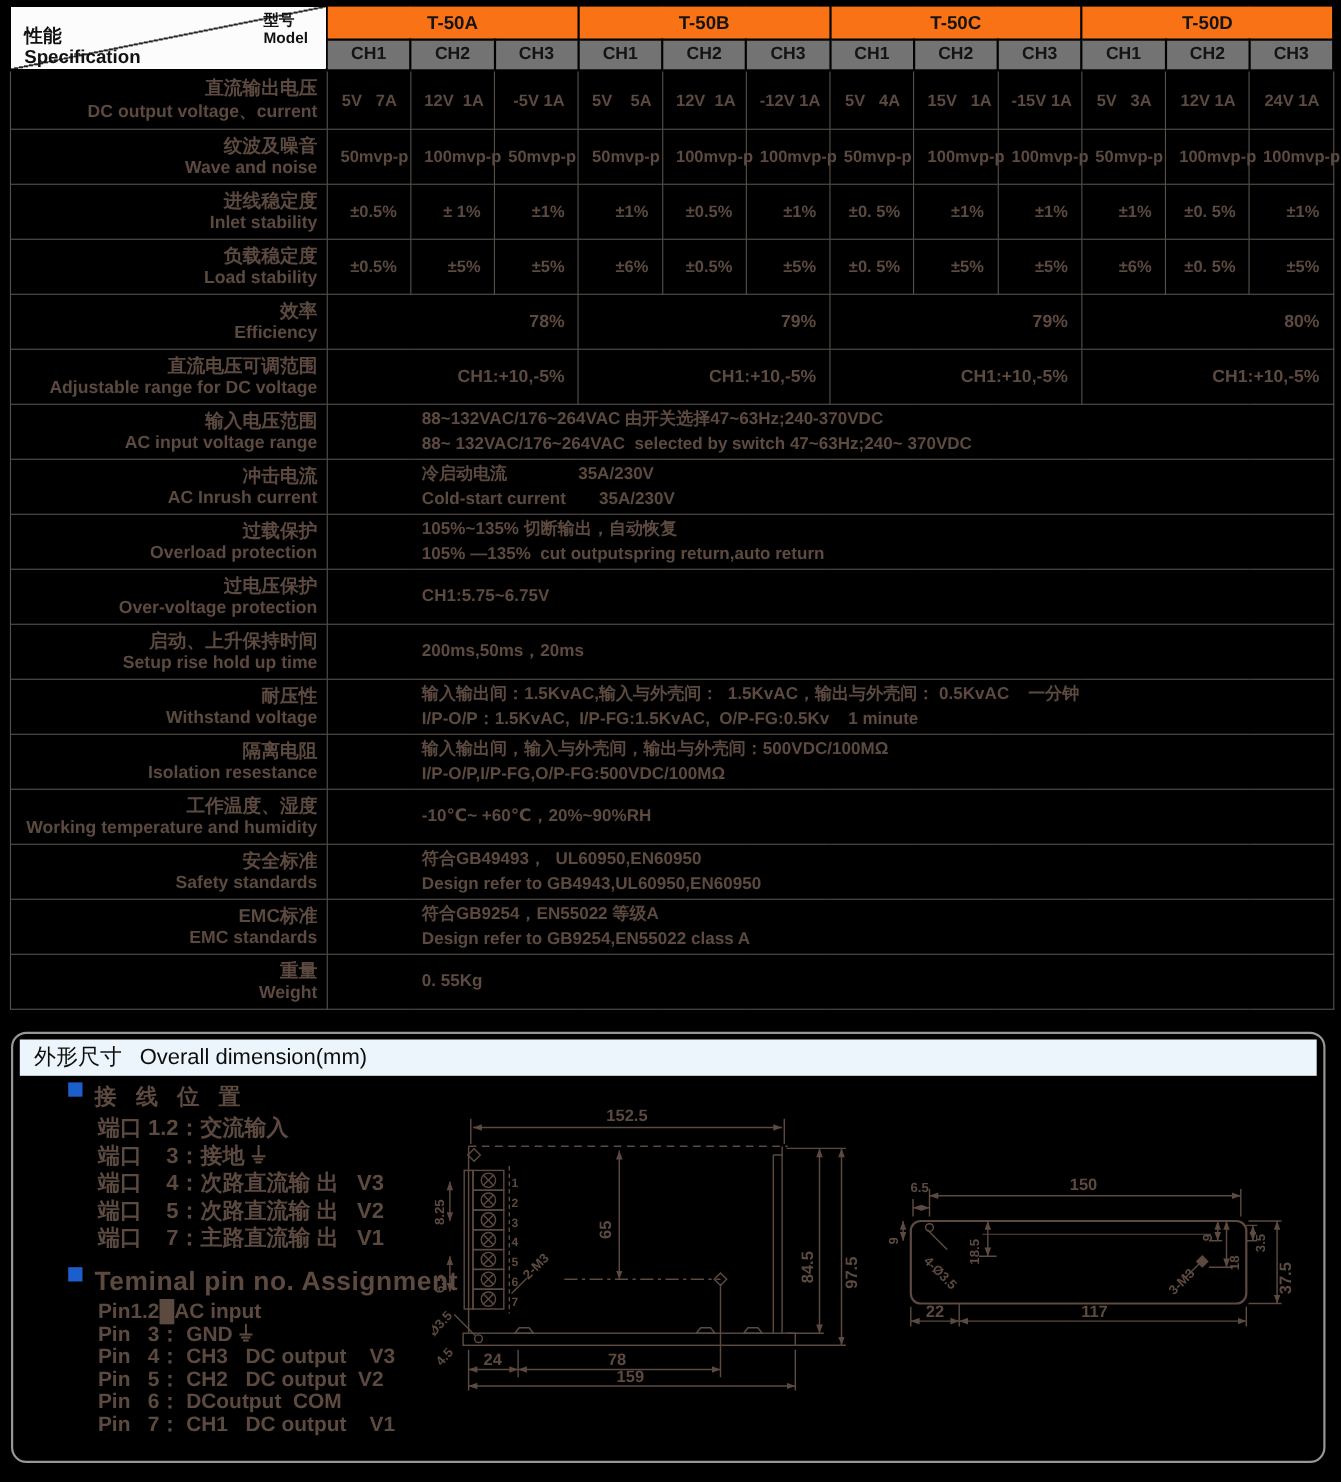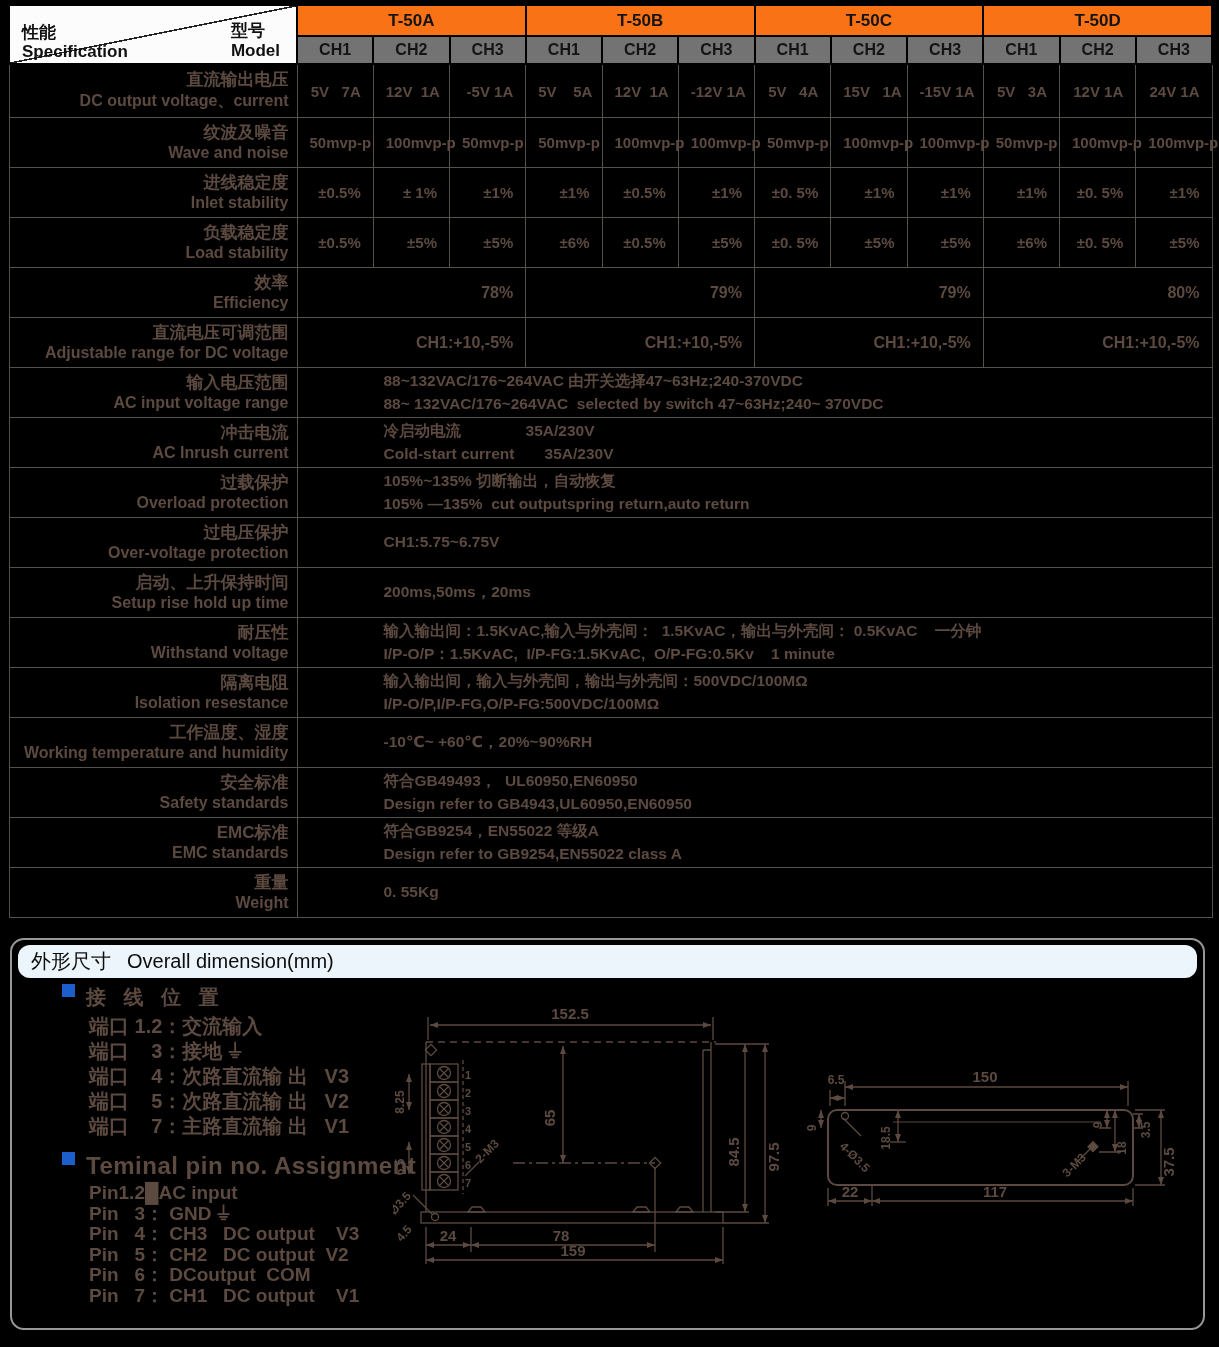--- a/index.html
+++ b/index.html
@@ -16,21 +16,21 @@
     width:1203px;
     border-collapse:collapse;table-layout:fixed;
     border:1px solid #56514b;
   }
   th,td{box-sizing:border-box;}
   th.corner{
     width:288px;background:#fcfcfc;position:relative;
     border:2px solid #000;
     background-image:linear-gradient(to bottom right,transparent 49.3%,#222 49.3%,#222 50.7%,transparent 50.7%);
   }
-  .corner-tr{position:absolute;top:15px;right:16px;text-align:left;color:#111;font-size:17px;font-weight:bold;line-height:1.15;}
+  .corner-tr{position:absolute;top:4px;right:16px;text-align:left;color:#111;font-size:14px;font-weight:bold;line-height:1.15;}
   .corner-bl{position:absolute;bottom:1px;left:12px;text-align:left;color:#111;font-size:17px;font-weight:bold;line-height:1.15;}
   th.mth{background:#f97316;color:#141414;border:2px solid #000;height:31px;font-size:17px;font-weight:bold;}
   th.chth{background:#737373;color:#141414;border:2px solid #000;height:28px;font-size:16px;font-weight:bold;}
   tbody tr{height:48px;}
   tbody td{
     border:1px solid #56514b;color:#5c4a40;background:#000;
     text-align:center;font-weight:bold;white-space:pre;
   }
   td.lbl{text-align:right;padding:3px 8px 5px 13px;white-space:normal;}
   td.lbl .lz{font-size:17px;}
@@ -39,21 +39,21 @@
   td.m4{font-size:16px;}
   td.full{text-align:left;padding-left:86px;}
   td.full div{font-size:15.5px;line-height:1.45;}
   
   .panel{
     position:absolute;left:10px;top:938px;width:1191px;height:388px;
     border:2px solid #979797;border-radius:14px;background:#000;
   }
   .panel-title{
     margin:5px 6px;height:33px;line-height:33px;background:#ecf5fb;color:#0d0d0d;
-    font-size:20px;padding-left:13px;font-weight:normal;border-radius:12px;
+    font-size:20px;padding-left:13px;font-weight:normal;
   }
   .panel-title .en{margin-left:16px;}
   .txtblock{position:absolute;color:#5c4a40;font-weight:bold;}
   .blk-head{display:flex;margin-bottom:3px;}
   .bluesq{display:inline-block;width:13px;height:13px;background:#1c5ecc;margin-right:11px;flex:0 0 auto;}
   .wiring-head{font-size:20px;letter-spacing:6px;}
   .pin-head{font-size:24px;letter-spacing:0.5px;}
   .wiring-lines div{font-size:20px;line-height:25px;white-space:pre;padding-left:27px;}
   .pin-lines div{font-size:19px;line-height:20.5px;white-space:pre;padding-left:27px;}
   

